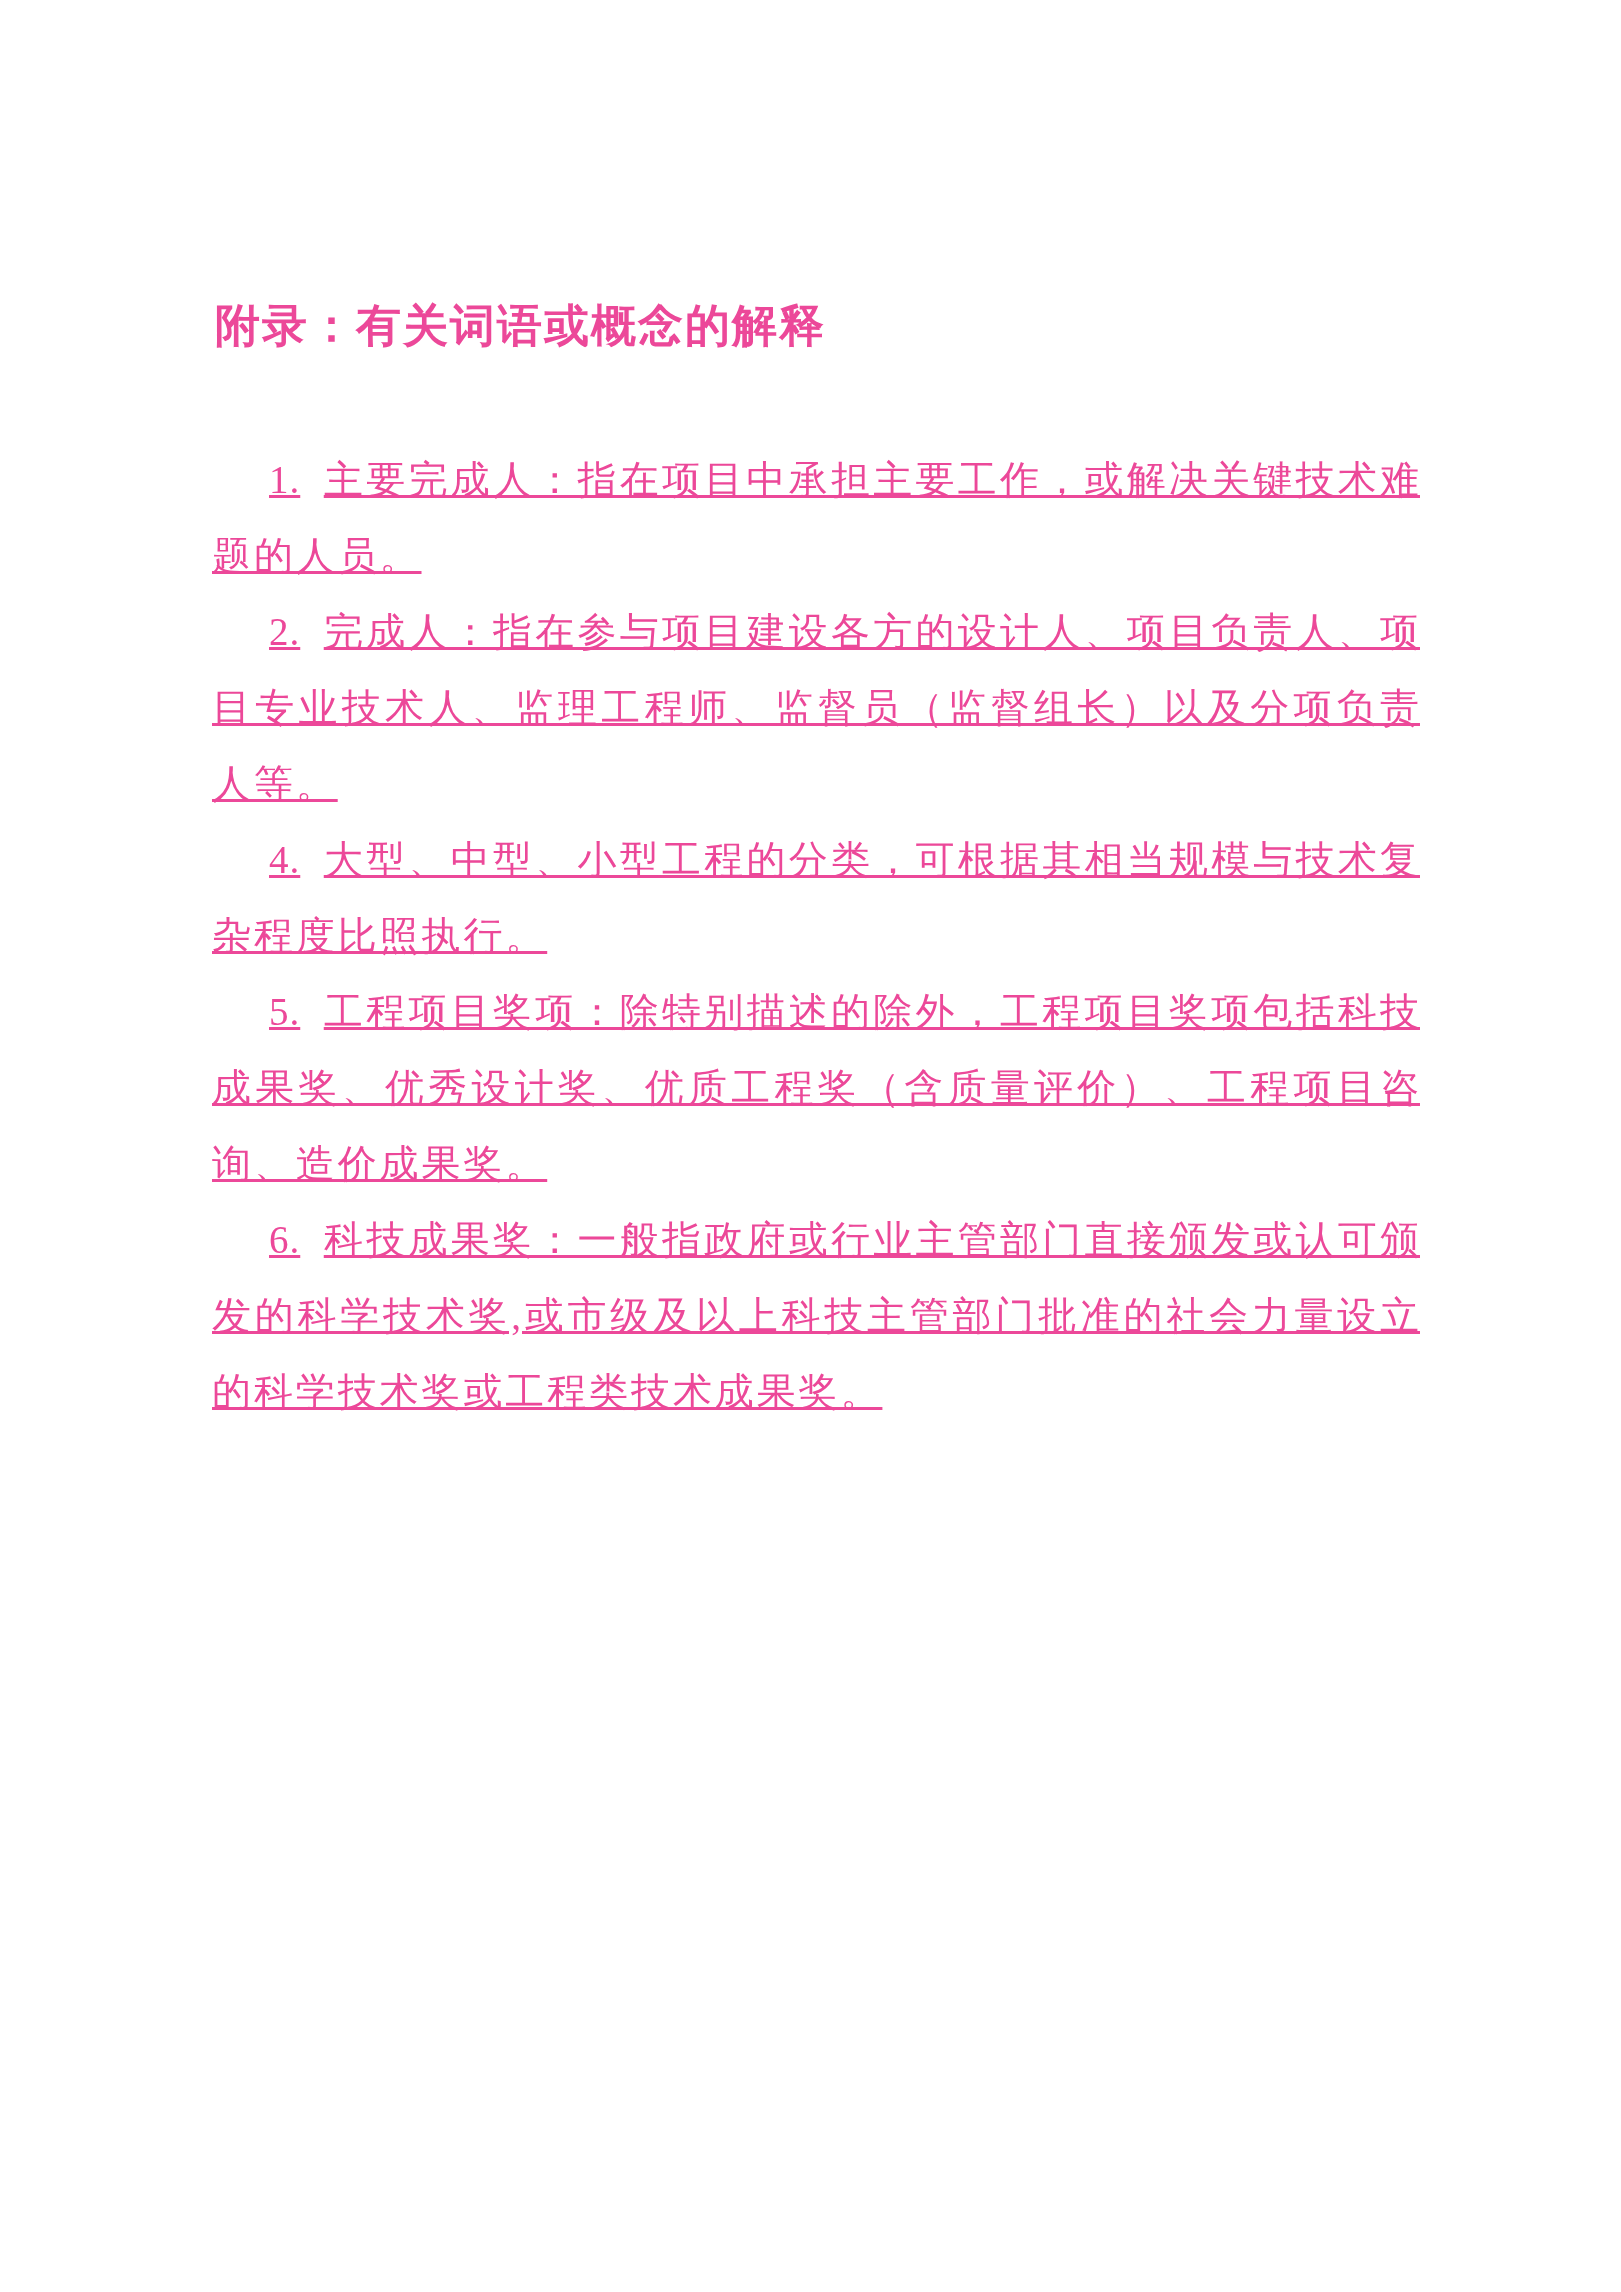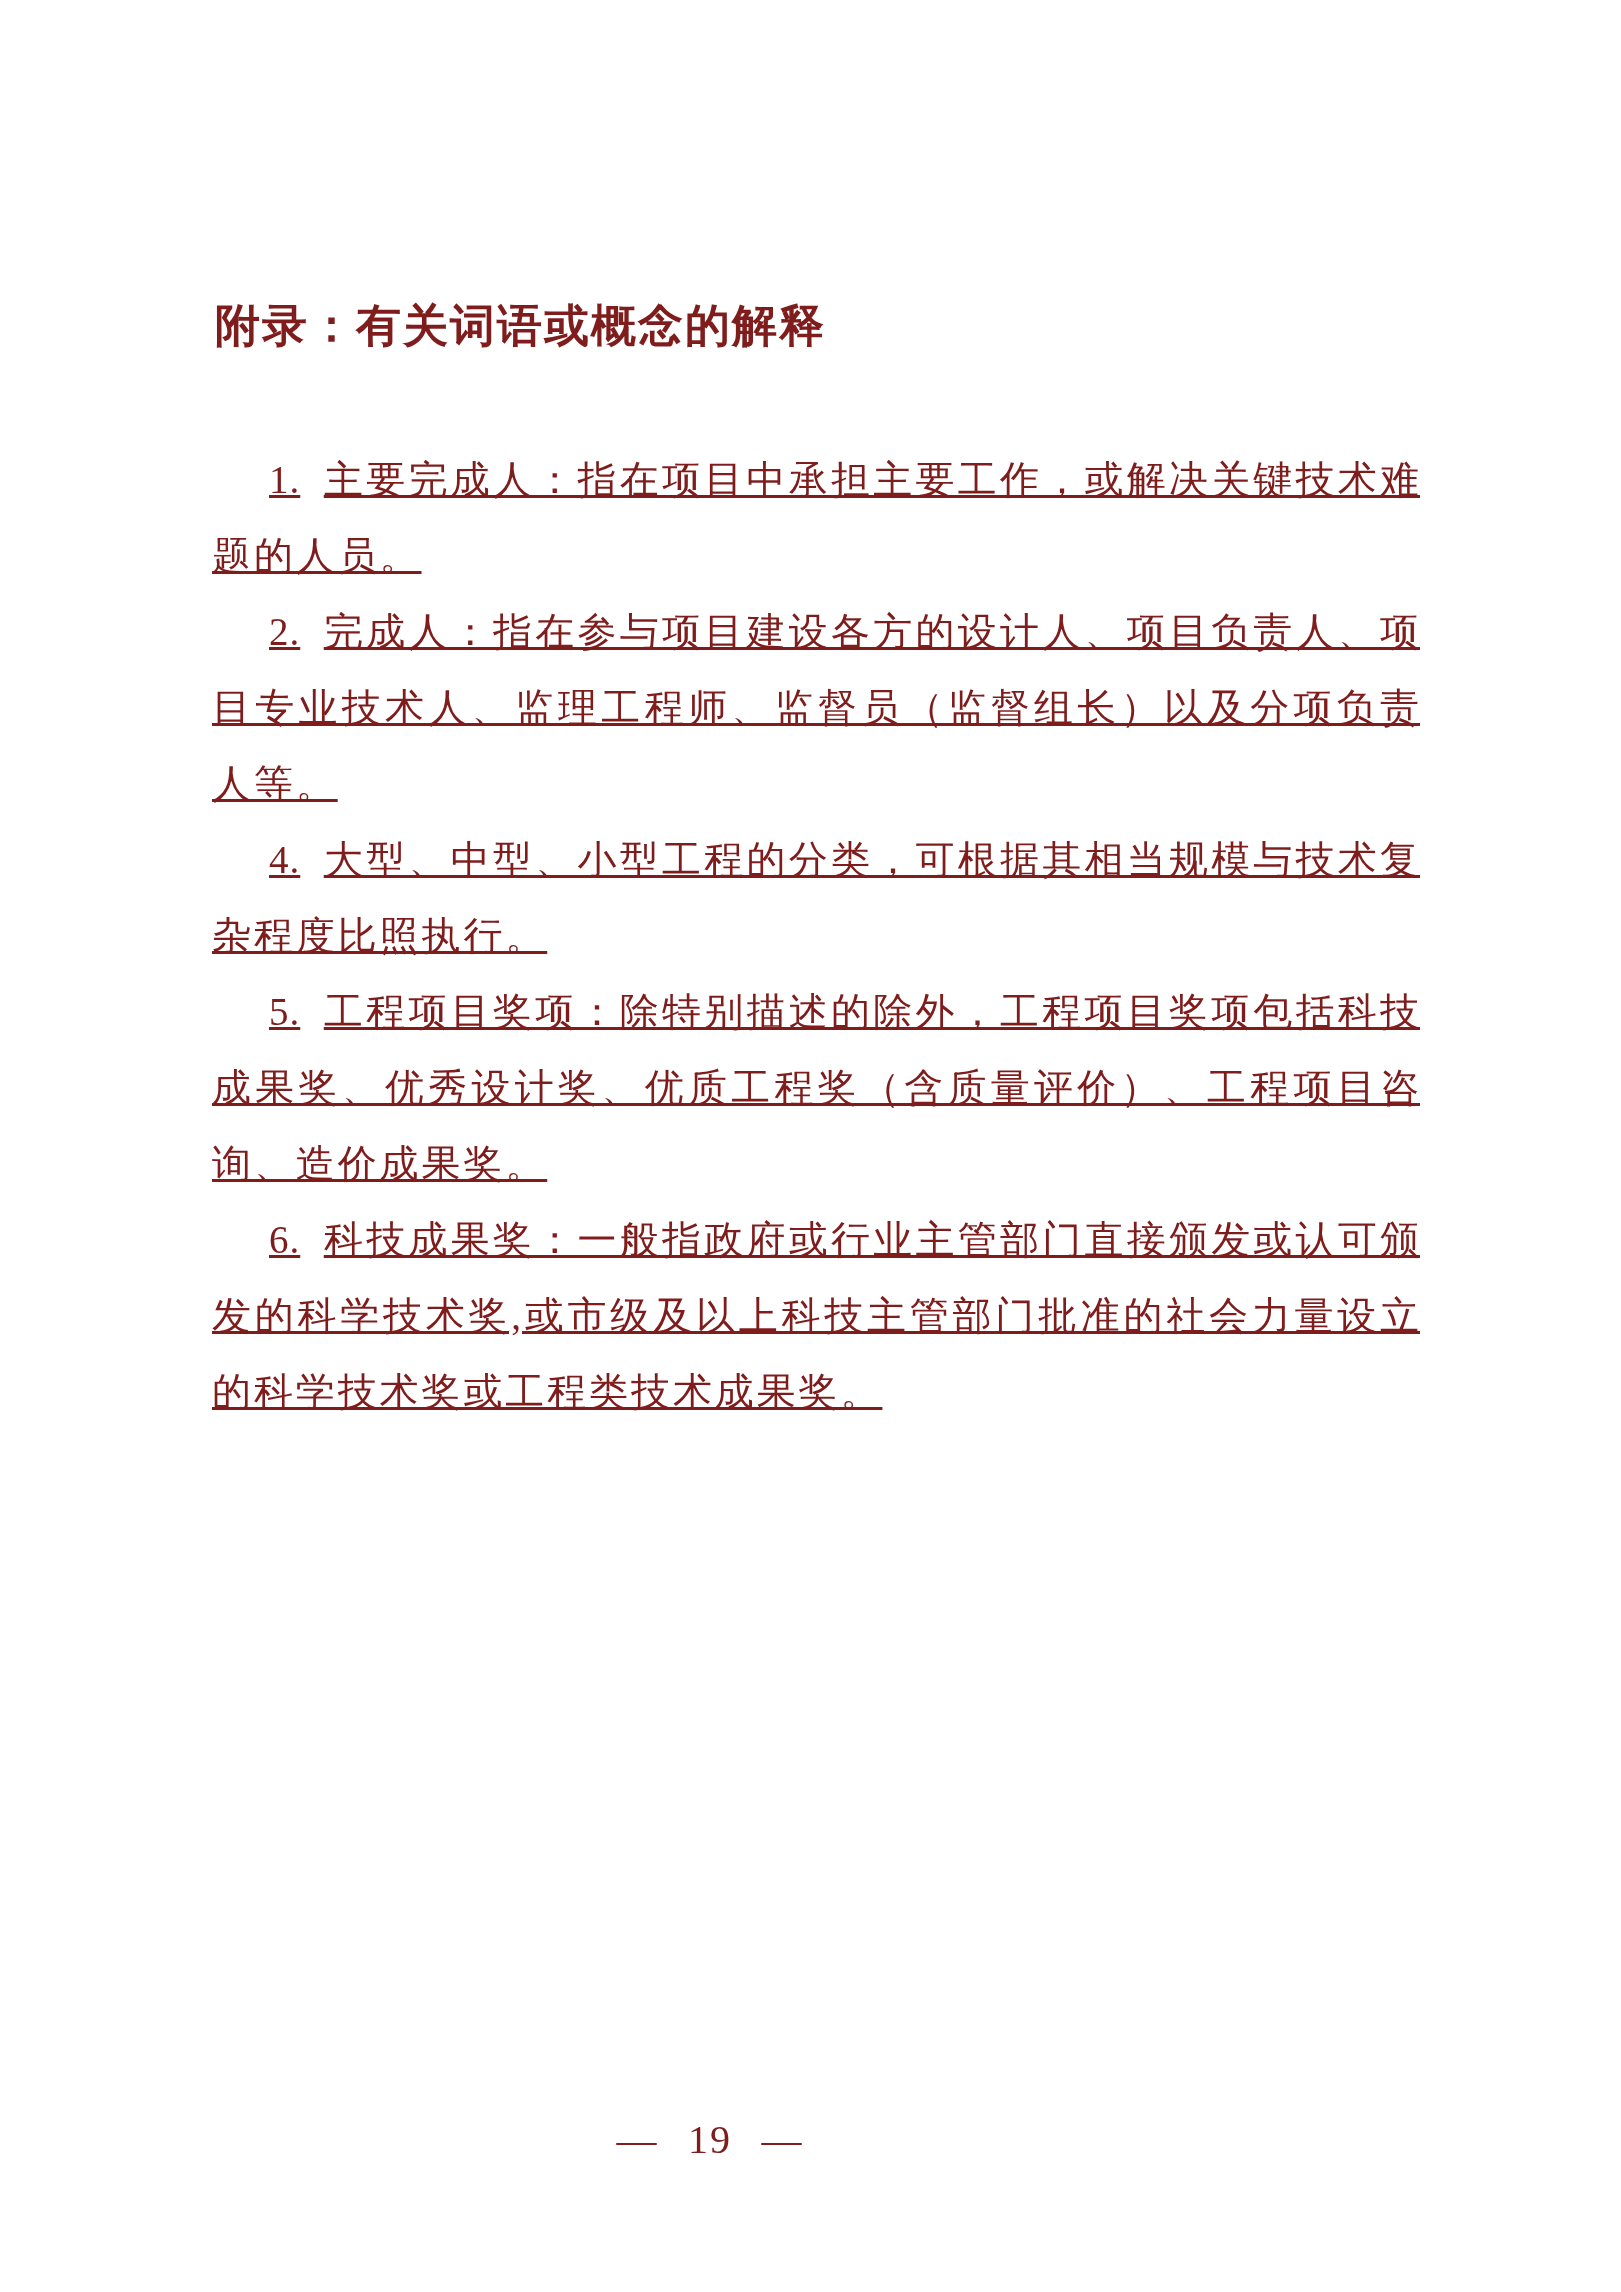--- a/index.html
+++ b/index.html
@@ -5,21 +5,21 @@
   html, body {
     margin: 0;
     padding: 0;
     background: #ffffff;
   }
   .page {
     position: relative;
     width: 1420px;
     height: 2293px;
     background: #ffffff;
-    color: #7f1d1d;
+    color: #ec4899;
     font-family: "Liberation Serif", "DejaVu Serif", serif;
     overflow: hidden;
   }
   .doc-title {
     position: absolute;
     left: 215px;
     top: 297px;
     margin: 0;
     font-family: "Liberation Sans", "DejaVu Sans", sans-serif;
     font-weight: bold;
@@ -67,15 +67,14 @@
   <h1 class="doc-title">附录：有关词语或概念的解释</h1>
 
   <div class="body-text" id="paragraph-list">
       <p class="para"><span class="num">1.</span><span>主要完成人：指在项目中承担主要工作，或解决关键技术难题的人员。</span></p>
       <p class="para"><span class="num">2.</span><span>完成人：指在参与项目建设各方的设计人、项目负责人、项目专业技术人、监理工程师、监督员（监督组长）以及分项负责人等。</span></p>
       <p class="para"><span class="num">4.</span><span>大型、中型、小型工程的分类，可根据其相当规模与技术复杂程度比照执行。</span></p>
       <p class="para"><span class="num">5.</span><span>工程项目奖项：除特别描述的除外，工程项目奖项包括科技成果奖、优秀设计奖、优质工程奖（含质量评价）、工程项目咨询、造价成果奖。</span></p>
       <p class="para"><span class="num">6.</span><span>科技成果奖：一般指政府或行业主管部门直接颁发或认可颁发的科学技术奖,或市级及以上科技主管部门批准的社会力量设立的科学技术奖或工程类技术成果奖。</span></p>
     </div>
 
-  <div class="footer">— 19 —</div>
 </div>
 
 
 </body></html>

